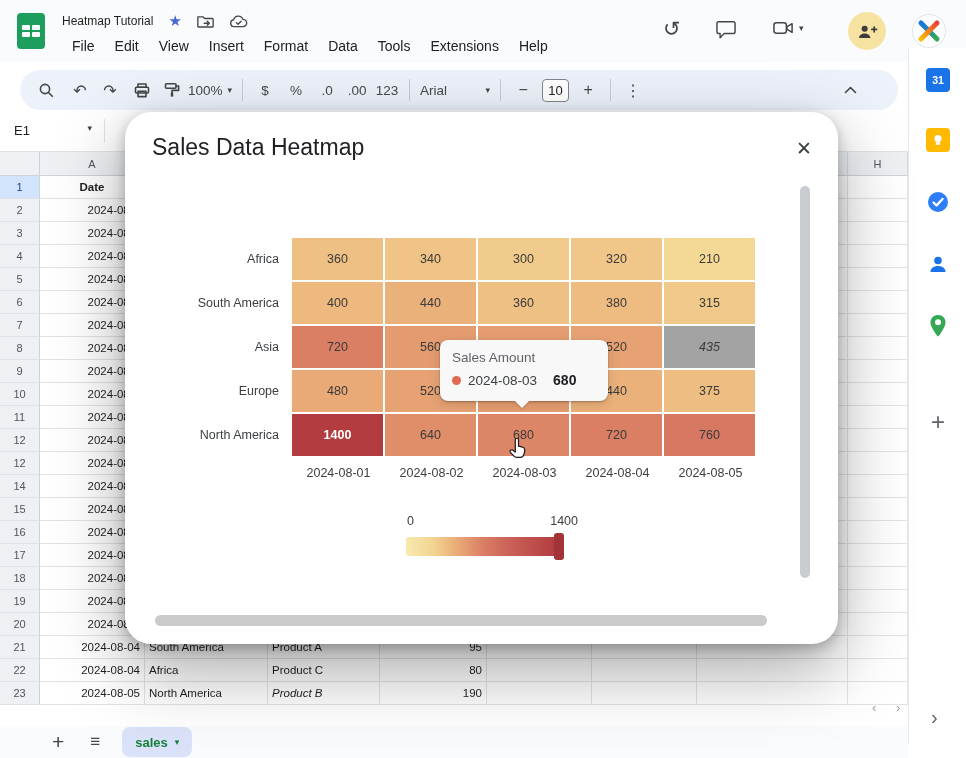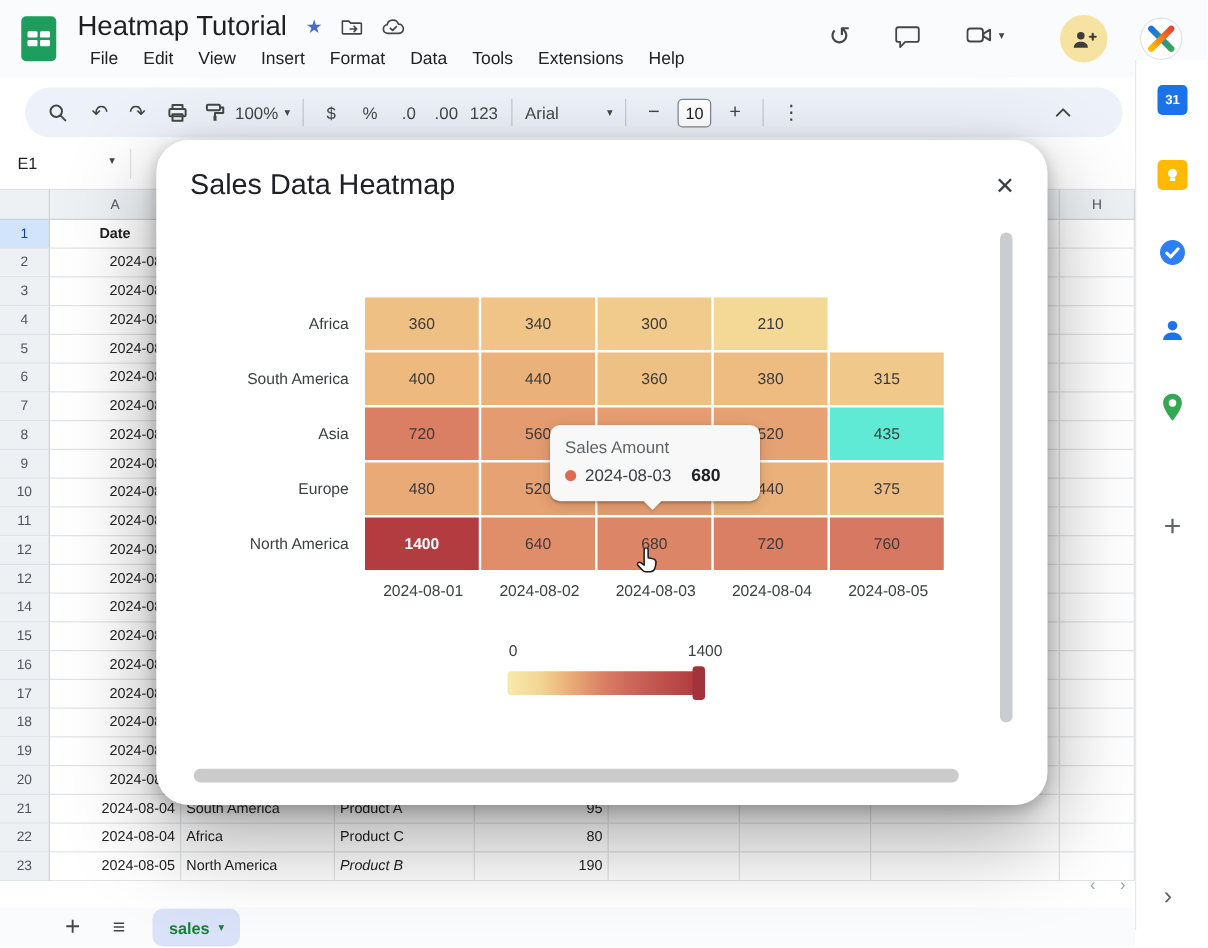--- a/index.html
+++ b/index.html
@@ -9,21 +9,21 @@
   svg .st{stroke:#444746;fill:none;stroke-width:1.6;stroke-linecap:round;stroke-linejoin:round}
 
   
   #titlebar{position:absolute;left:0;top:0;width:966px;height:62px;background:#f9fbfd}
   #sheets-logo{position:absolute;left:17px;top:13px;width:28px;height:36px;background:#1e9e5c;
       border-radius:4px;display:flex;align-items:center;justify-content:center}
   #sheets-logo .cells{display:grid;grid-template-columns:8px 8px;grid-template-rows:5px 5px;gap:2px}
   #sheets-logo .cells div{background:#fff;border-radius:1px}
   #title-block{position:absolute;left:62px;top:8px}
   #doc-title-row{display:flex;align-items:center;gap:15px;height:26px}
-  #doc-title{font-size:22px;color:#1f1f1f}
+  #doc-title{font-size:12px;color:#1f1f1f}
   .tt-ico{display:flex;align-items:center;color:#444746}
   #star-icon{color:#4a68ce;font-size:15px}
   #menu-bar{display:flex;margin-top:2px}
   .menu-item{font-size:14px;color:#202124;padding:2px 10px;border-radius:4px;cursor:pointer}
   .h-ico{position:absolute;display:flex;align-items:center;color:#444746}
   #history-icon{left:663px;top:17px;font-size:21px}
   #comment-icon{left:716px;top:20px}
   #cam-wrap{left:773px;top:21px;gap:5px}
   #cam-caret{font-size:9px;color:#444746}
   #share-button{position:absolute;left:848px;top:12px;width:38px;height:38px;border-radius:50%;
@@ -578,37 +578,38 @@
   <h1 id="modal-title">Sales Data Heatmap</h1>
   <button id="modal-close">✕</button>
 
   <div id="hm-wrap">
     <div id="hm">
         <div class="hm-row">
           <div class="hm-lab">Africa</div>
           <div class="hm-c" style="background: rgb(238, 192, 132);">360</div>
           <div class="hm-c" style="background: rgb(239, 196, 134);">340</div>
           <div class="hm-c" style="background: rgb(241, 203, 140);">300</div>
+          <div class="hm-c" style="background: rgb(240, 199, 137);">320</div>
           <div class="hm-c" style="background: rgb(244, 216, 150);">210</div>
         </div>
         <div class="hm-row">
           <div class="hm-lab">South America</div>
           <div class="hm-c" style="background: rgb(237, 185, 127);">400</div>
           <div class="hm-c" style="background: rgb(235, 177, 122);">440</div>
           <div class="hm-c" style="background: rgb(238, 192, 132);">360</div>
           <div class="hm-c" style="background: rgb(238, 188, 129);">380</div>
           <div class="hm-c" style="background: rgb(240, 200, 138);">315</div>
         </div>
         <div class="hm-row">
           <div class="hm-lab">Asia</div>
           <div class="hm-c" style="background: rgb(218, 126, 100);">720</div>
           <div class="hm-c" style="background: rgb(229, 155, 112);">560</div>
           <div class="hm-c" style="background: rgb(230, 157, 113);"></div>
           <div class="hm-c" style="background: rgb(231, 162, 115);">520</div>
-          <div class="hm-c" style="background: #5eead4;">435</div>
+          <div class="hm-c" style="background: #a3a3a3; font-style: italic;">435</div>
         </div>
         <div class="hm-row">
           <div class="hm-lab">Europe</div>
           <div class="hm-c" style="background: rgb(233, 170, 119);">480</div>
           <div class="hm-c" style="background: rgb(231, 162, 115);">520</div>
           <div class="hm-c" style="background: rgb(230, 157, 113);"></div>
           <div class="hm-c" style="background: rgb(235, 177, 122);">440</div>
           <div class="hm-c" style="background: rgb(238, 189, 130);">375</div>
         </div>
         <div class="hm-row">

